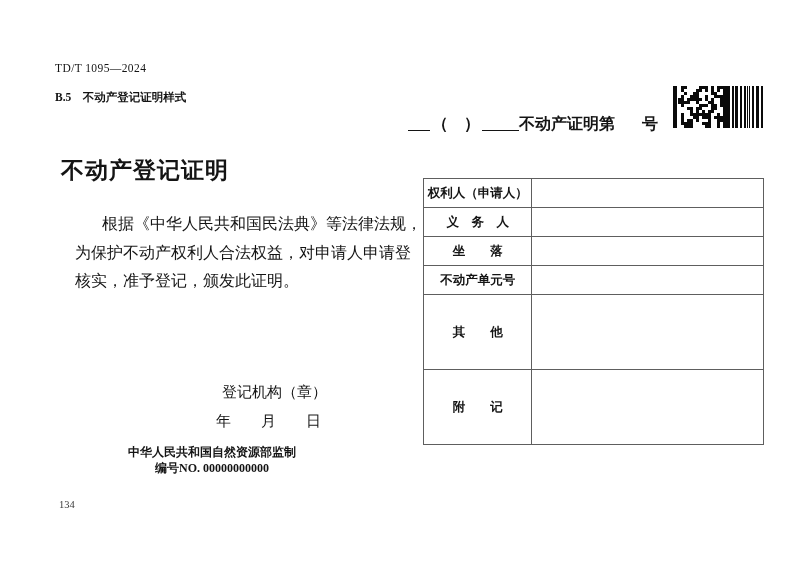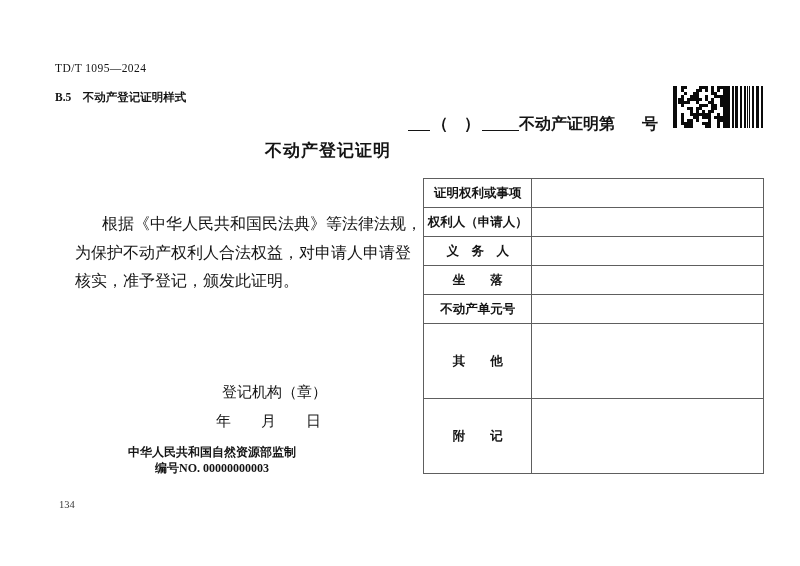--- a/index.html
+++ b/index.html
@@ -28,22 +28,22 @@
   }
   .blank {
     display: inline-block; height: 0.95em;
     border-bottom: 1.5px solid #141414; vertical-align: -2px;
   }
   .b1 { width: 22px; margin-right: 2px; }
   .b2 { width: 37px; margin-left: 2px; }
   .no-gap { display: inline-block; width: 27px; }
   .barcode { position: absolute; left: 673px; top: 86px; }
   .title {
-    position: absolute; left: 45px; top: 139px; width: 346px; margin: 0;
-    text-align: right; font-size: 17px; font-weight: bold; letter-spacing: 1px;
+    position: absolute; left: 45px; top: 139px; width: 346px; margin: 16px;
+    text-align: left; font-size: 23px; font-weight: bold; letter-spacing: 1px;
     font-family: "Liberation Sans", "DejaVu Sans", sans-serif;
   }
   .body-text {
     position: absolute; left: 46px; top: 210px;
     font-size: 16px; line-height: 28.5px; margin-left: 29px;
   }
   .body-text .line { white-space: nowrap; }
   .body-text .line.first { text-indent: 27px; }
   .issuer { position: absolute; left: 222px; top: 383px; font-size: 15px; white-space: nowrap; }
   .date-line { position: absolute; left: 216px; top: 412px; font-size: 15px; white-space: nowrap; font-family: Liberation Mono, monospace; }
@@ -199,30 +199,26 @@
     <div class="line first">根据《中华人民共和国民法典》等法律法规，</div>
     <div class="line">为保护不动产权利人合法权益，对申请人申请登</div>
     <div class="line">核实，准予登记，颁发此证明。</div>
   </div>
 
   <div class="issuer">登记机构（章）</div>
   <div class="date-line">年　　月　　日</div>
 
   <div class="made-by">
     <div>中华人民共和国自然资源部监制</div>
-    <div>编号NO. 00000000003</div>
+    <div>编号NO. 00000000000</div>
   </div>
 
   <table class="cert-table">
     <tbody>
         <tr class="row-s">
-          <td class="lbl">证明权利或事项</td>
-          <td class="val"></td>
-        </tr>
-        <tr class="row-s">
           <td class="lbl">权利人（申请人）</td>
           <td class="val"></td>
         </tr>
         <tr class="row-s">
           <td class="lbl">义　务　人</td>
           <td class="val"></td>
         </tr>
         <tr class="row-s">
           <td class="lbl">坐　　落</td>
           <td class="val"></td>

